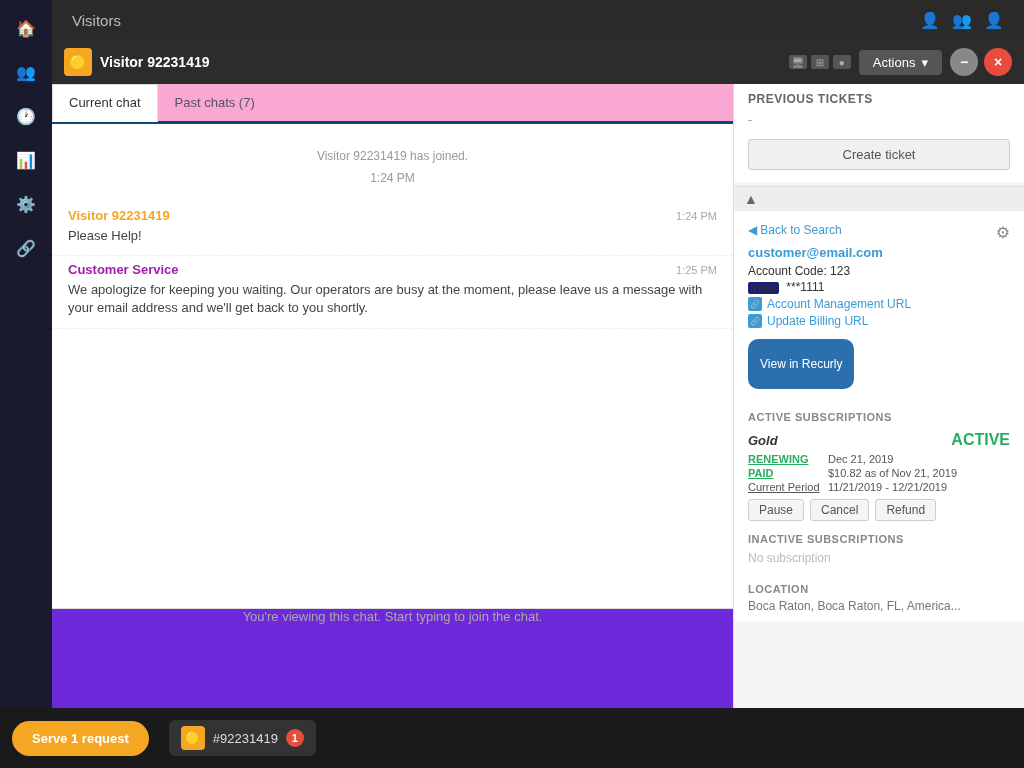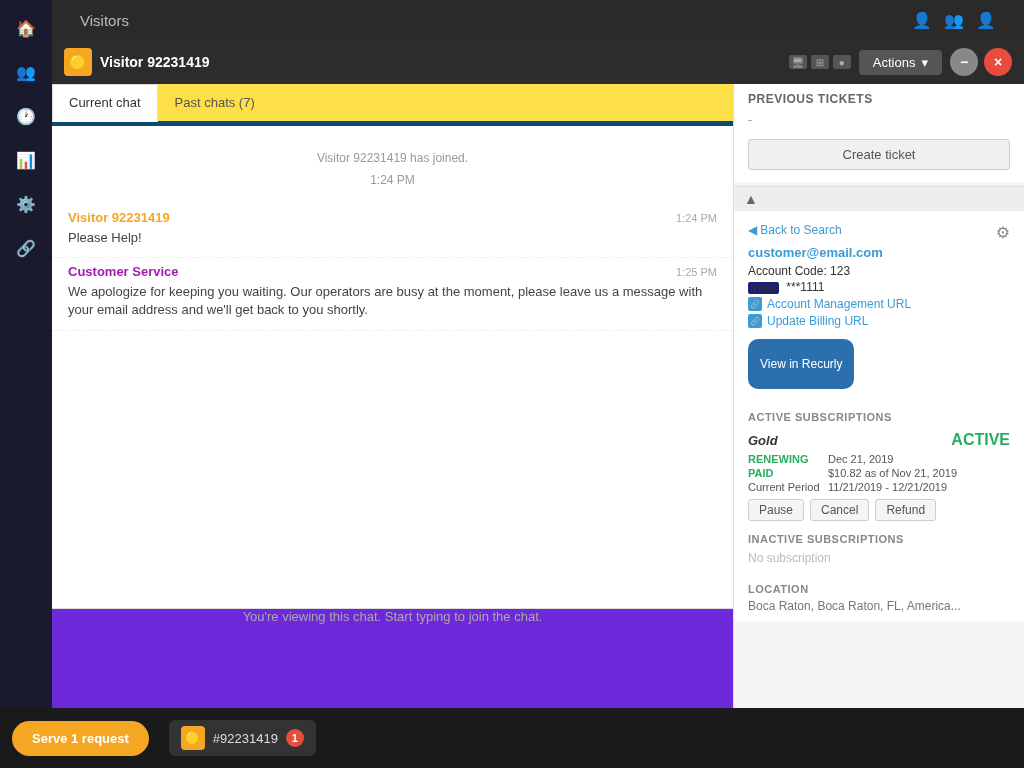--- a/index.html
+++ b/index.html
@@ -43,21 +43,21 @@
     
     .topbar {
       position: absolute;
       left: 52px;
       top: 0;
       right: 0;
       height: 40px;
       background: #2a2a2a;
       display: flex;
       align-items: center;
-      padding: 0 28px;
+      padding: 0 20px;
       color: #ccc;
       font-size: 14px;
       z-index: 1;
     }
     .topbar-title {
       color: #bbb;
       font-size: 15px;
     }
     .topbar-icons {
       margin-left: auto;
@@ -167,22 +167,22 @@
       flex: 1;
       display: flex;
       flex-direction: column;
       background: #fff;
       border-right: 1px solid #ddd;
     }
 
     
     .chat-tabs {
       display: flex;
-      border-bottom: 5px solid #0c4a6e;
-      background: #fde047;
+      border-bottom: 3px solid #0c4a6e;
+      background: #f9a8d4;
       flex-shrink: 0;
     }
     .chat-tab {
       padding: 10px 16px;
       font-size: 13px;
       cursor: pointer;
       border: 1px solid transparent;
       color: #555;
     }
     .chat-tab.active {
@@ -440,20 +440,21 @@
       display: flex;
       gap: 8px;
       font-size: 11px;
       margin-bottom: 2px;
     }
     .sub-label {
       color: #27ae60;
       font-weight: 600;
       width: 72px;
       flex-shrink: 0;
+      text-decoration: underline;
     }
     .sub-label.renewing { color: #27ae60; }
     .sub-label.paid { color: #27ae60; }
     .sub-val { color: #555; }
     .sub-btns {
       display: flex;
       gap: 6px;
       margin-top: 6px;
     }
     .sub-action-btn {

